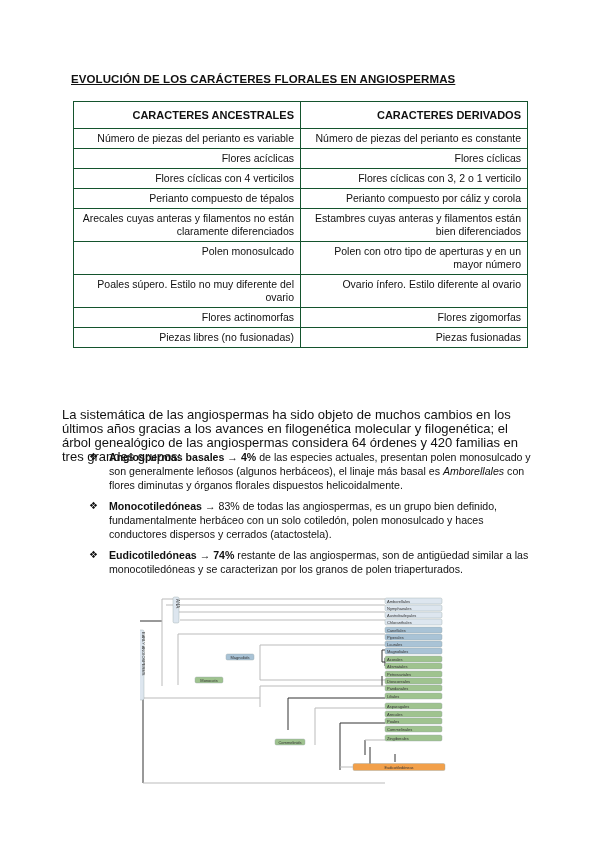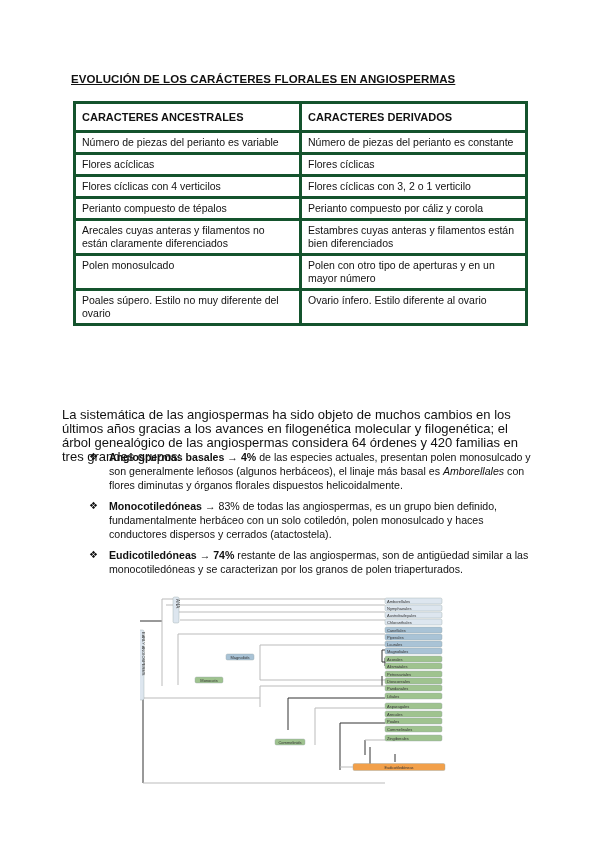--- a/index.html
+++ b/index.html
@@ -2,21 +2,21 @@
 <html><head>
 <meta charset="utf-8">
 <style>
   html, body { margin:0; padding:0; background:#ffffff; }
   body { width:600px; height:848px; position:relative; overflow:hidden;
          font-family:"Liberation Sans", sans-serif; color:#111; }
   .page-title { position:absolute; left:71px; top:73px; font-size:11.5px; font-weight:bold;
                 text-decoration:underline; letter-spacing:0.1px;text-align:right; }
   table.chars { position:absolute; left:73px; top:101px; width:455px; border-collapse:collapse;
                 font-size:10.5px; }
-  table.chars th, table.chars td { border:3px solid #14532d; text-align:left; vertical-align:top;
+  table.chars th, table.chars td { border:1px solid #14532d; text-align:right; vertical-align:top;
                 padding:3px 6px; line-height:13px; width:50%; }
   table.chars th { font-weight:bold; font-size:11px; height:20px; vertical-align:middle; }
   .intro { position:absolute; left:62px; top:408px; width:470px; font-size:13px; line-height:14px; }
   .groups { position:absolute; left:89px; top:450px; width:452px; margin:0; padding:0; list-style:none;
             font-size:10.6px; line-height:14px; }
   .groups li { position:relative; padding-left:20px; margin-bottom:7px; }
   .groups .bullet { position:absolute; left:0; top:0; font-size:10px; }
   .groups b { font-weight:bold;margin-top:8px; }
   .tree { position:absolute; left:140px; top:590px; width:320px; height:200px; }
 </style>
@@ -53,20 +53,28 @@
         <td>Arecales cuyas anteras y filamentos no están claramente diferenciados</td>
         <td>Estambres cuyas anteras y filamentos están bien diferenciados</td>
       </tr>
       <tr>
         <td>Polen monosulcado</td>
         <td>Polen con otro tipo de aperturas y en un mayor número</td>
       </tr>
       <tr>
         <td>Poales súpero. Estilo no muy diferente del ovario</td>
         <td>Ovario ínfero. Estilo diferente al ovario</td>
+      </tr>
+      <tr>
+        <td>Flores actinomorfas</td>
+        <td>Flores zigomorfas</td>
+      </tr>
+      <tr>
+        <td>Piezas libres (no fusionadas)</td>
+        <td>Piezas fusionadas</td>
       </tr>
     </tbody>
 </table>
 
 <div class="intro">La sistemática de las angiospermas ha sido objeto de muchos cambios en los últimos años gracias a los avances en filogenética molecular y filogenética; el árbol genealógico de las angiospermas considera 64 órdenes y 420 familias en tres grandes grupos:</div>
 
 <ul class="groups">
   <li>
     <span class="bullet">❖</span>
     <b>Angiospermas basales</b>

